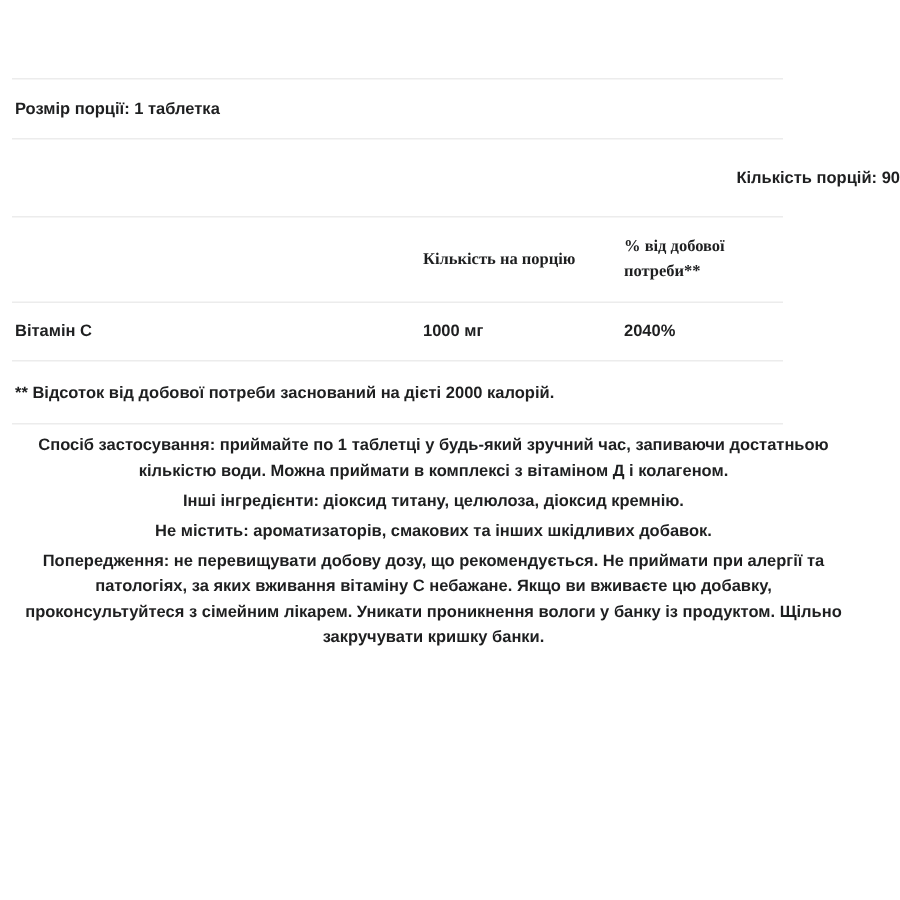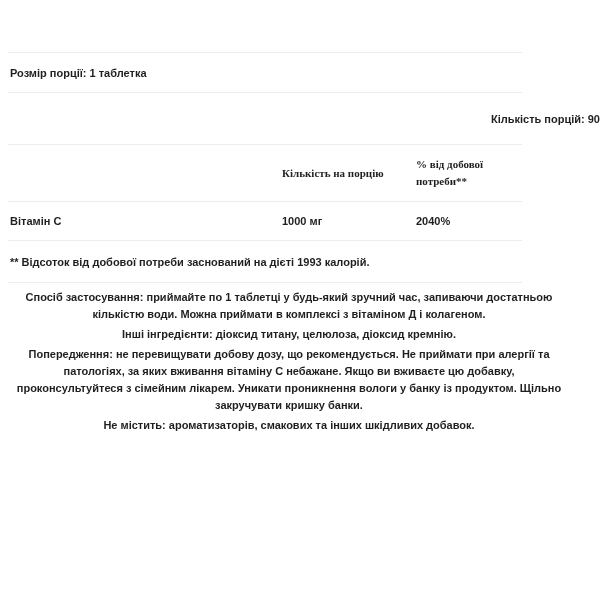--- a/index.html
+++ b/index.html
@@ -84,25 +84,25 @@
 
   <div class="grid h38">
     <span>Вітамін С</span>
     <span>1000 мг</span>
     <span>2040%</span>
   </div>
 
   <div class="divider"></div>
 
   <div class="row h41">
-    <span>** Відсоток від добової потреби заснований на дієті 1993 калорій.</span>
+    <span>** Відсоток від добової потреби заснований на дієті 2000 калорій.</span>
   </div>
 
   <div class="divider"></div>
 
   <div class="paragraphs">
     <p>Спосіб застосування: приймайте по 1 таблетці у будь-який зручний час, запиваючи достатньою кількістю води. Можна приймати в комплексі з вітаміном Д і колагеном.</p>
     <p>Інші інгредієнти: діоксид титану, целюлоза, діоксид кремнію.</p>
+    <p>Не містить: ароматизаторів, смакових та інших шкідливих добавок.</p>
     <p>Попередження: не перевищувати добову дозу, що рекомендується. Не приймати при алергії та патологіях, за яких вживання вітаміну С небажане. Якщо ви вживаєте цю добавку, проконсультуйтеся з сімейним лікарем. Уникати проникнення вологи у банку із продуктом. Щільно закручувати кришку банки.</p>
-    <p>Не містить: ароматизаторів, смакових та інших шкідливих добавок.</p>
   </div>
 
 </div>
 
 </body></html>

